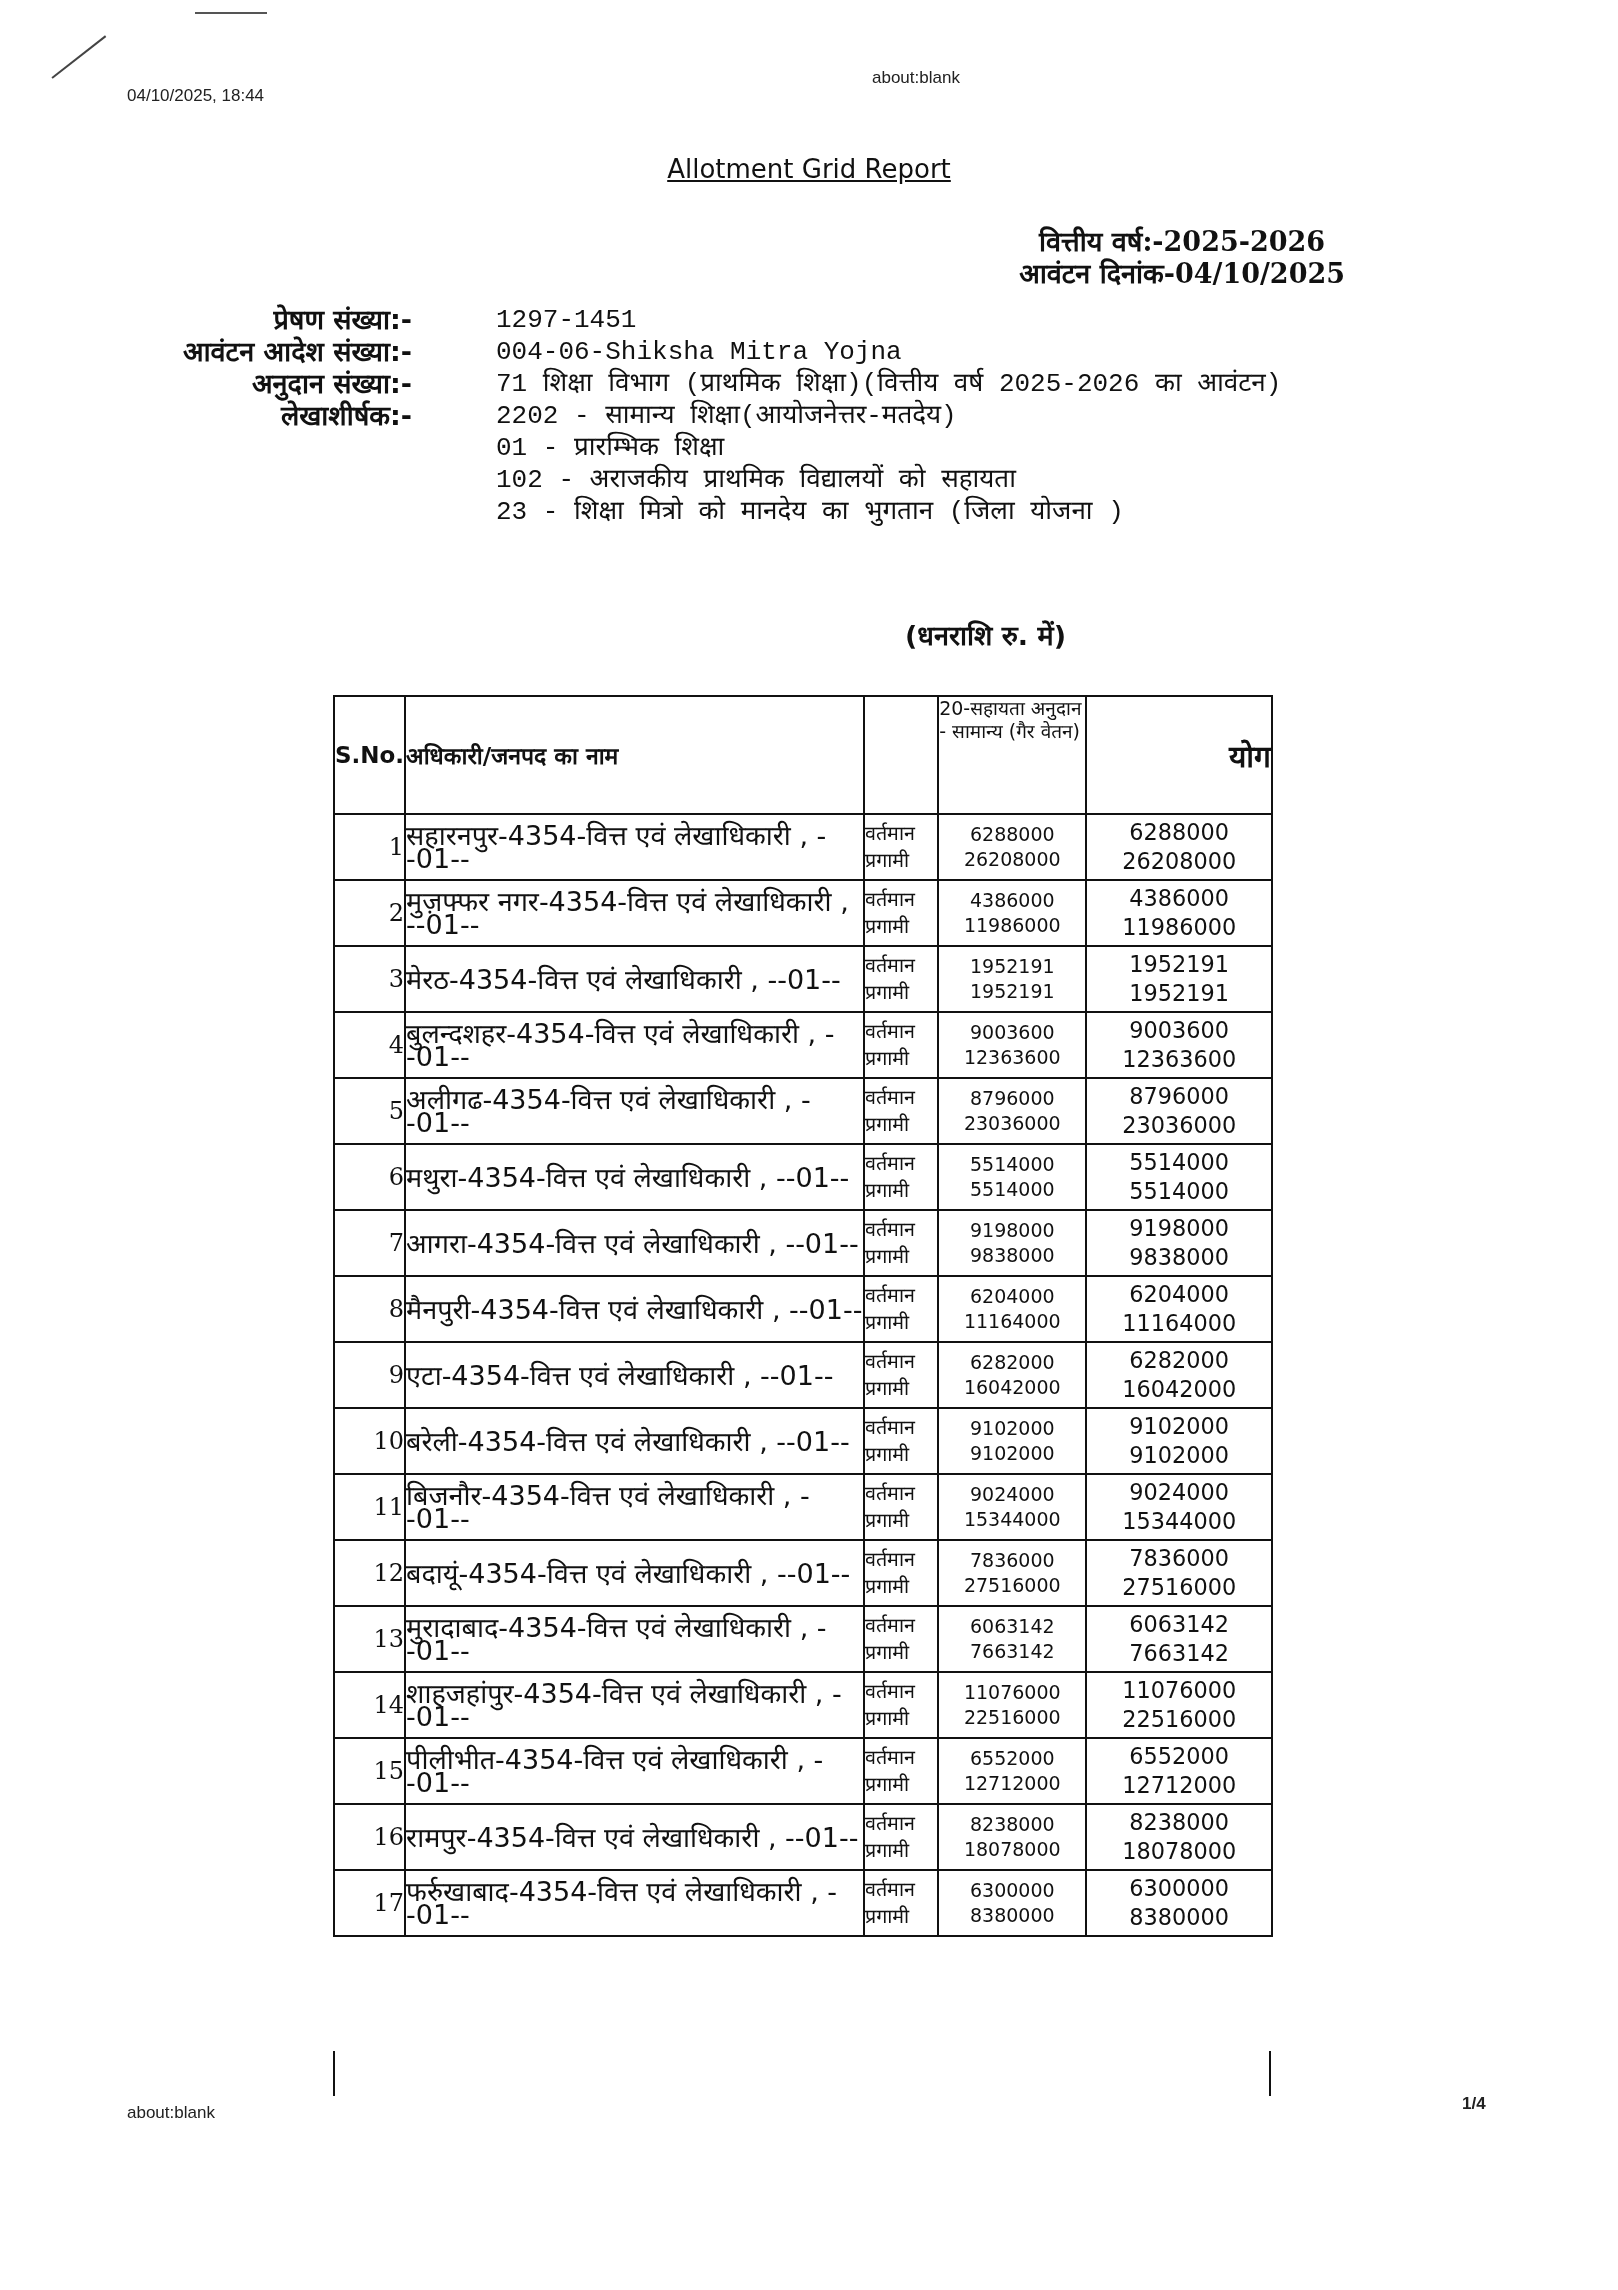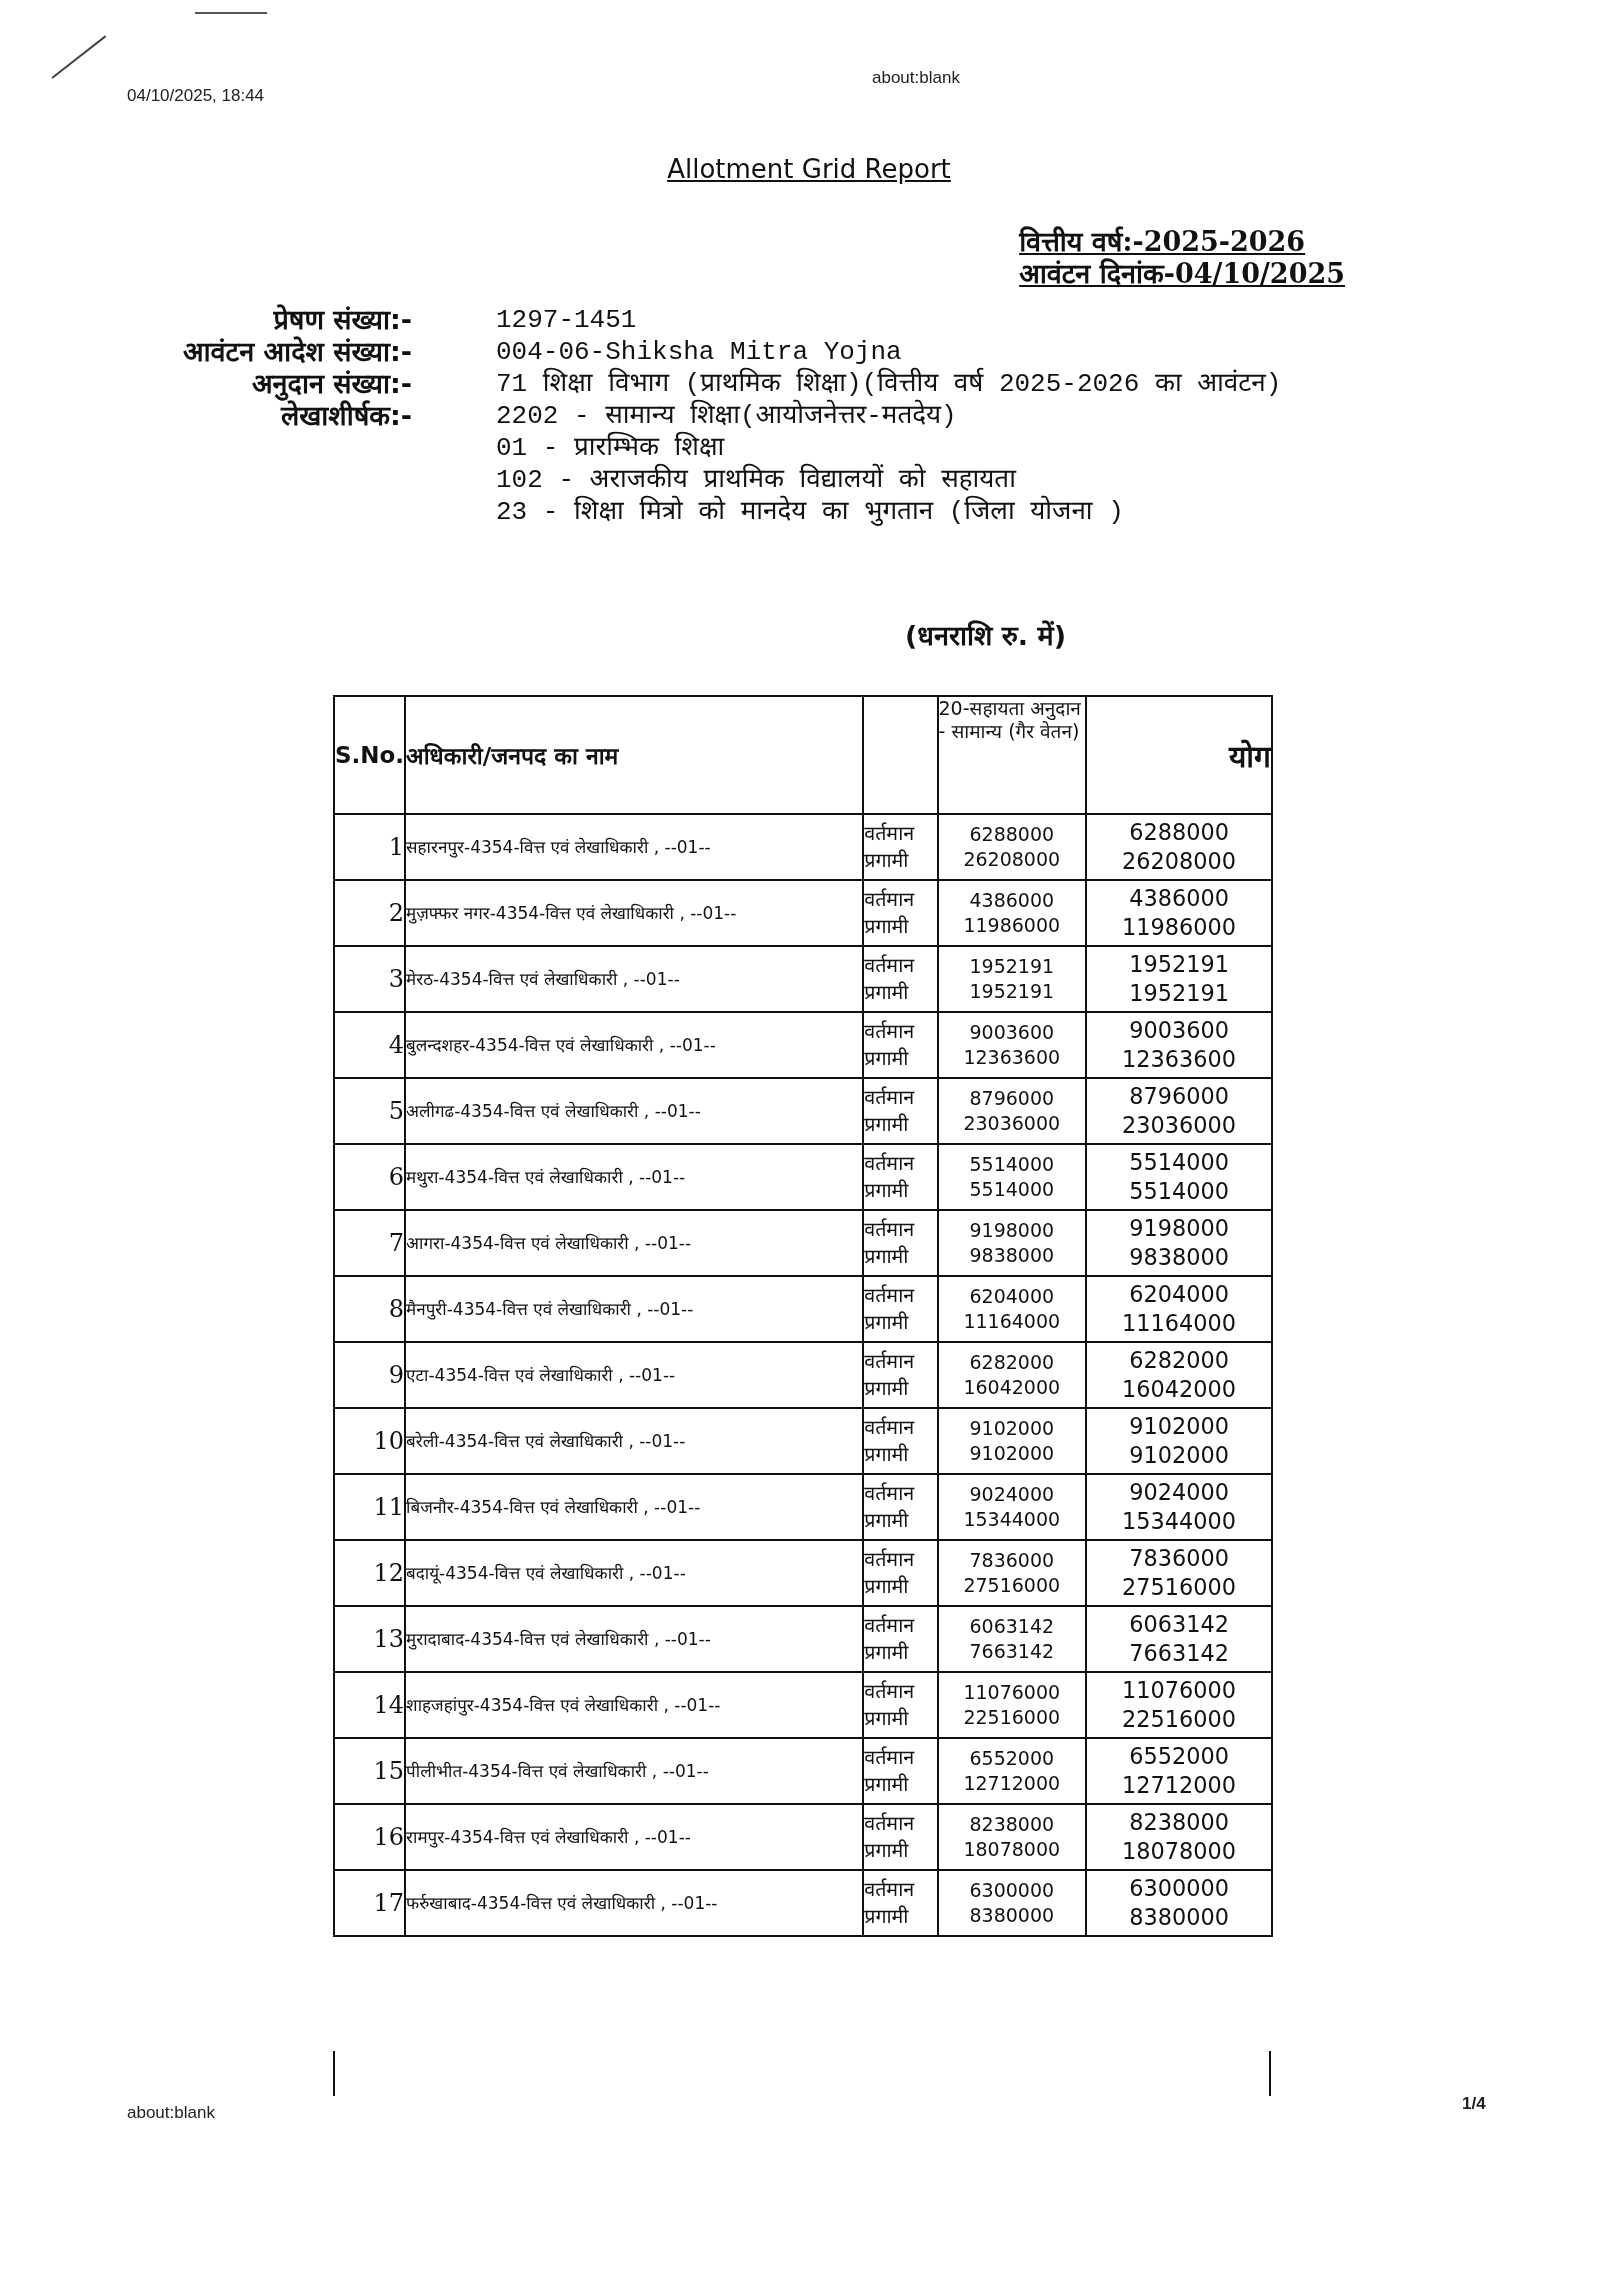--- a/index.html
+++ b/index.html
@@ -3,39 +3,39 @@
 <meta charset="utf-8">
 <style>
   html, body { margin:0; padding:0; background:#ffffff; }
   body { width:1618px; height:2290px; position:relative; overflow:hidden; color:#111; font-family:"DejaVu Sans", sans-serif; }
   .abs { position:absolute; }
   .print-header-date { left:127px; top:86px; font-size:17px; color:#222; font-family:"Liberation Sans", sans-serif; }
   .print-header-url { left:872px; top:68px; font-size:17px; color:#222; font-family:"Liberation Sans", sans-serif; }
   .pen-mark { left:52px; top:77px; width:68px; height:1.8px; background:#444; transform:rotate(-38deg); transform-origin:left center; }
   .pen-mark2 { left:195px; top:11.6px; width:72px; height:2.7px; background:#555; }
   .title { left:0; width:1618px; top:154px; text-align:center; font-size:26px; font-weight:normal; text-decoration:underline; font-family:"DejaVu Sans", sans-serif; }
-  .fy { right:273px; top:226px; font-size:27px; font-weight:bold; font-family:"DejaVu Serif", serif; text-align:left; line-height:1.2;text-decoration:underline; }
+  .fy { right:273px; top:226px; font-size:27px; font-weight:bold; font-family:"DejaVu Serif", serif; text-align:center; line-height:1.2; }
   .meta-labels { left:170px; top:304px; width:242px; text-align:right; font-size:27px; font-weight:bold; line-height:32px; }
   .meta-values { left:496px; top:304px; font-size:26px; line-height:32px; font-family:"DejaVu Serif", serif; }
   .meta-values div { white-space:nowrap;font-family:Liberation Mono, monospace; }
   .currency-note { left:905px; top:616px; font-size:27px; font-weight:bold; }
   table.grid { position:absolute; left:333px; top:695px; border-collapse:collapse; width:940px; font-family:"DejaVu Sans", sans-serif; }
   table.grid td, table.grid th { border:2.7px solid #111; padding:0; }
   th { font-weight:bold; font-size:23px; }
   .col-sno { width:58px; }
   .col-name { width:466px; }
   .col-type { width:73px; }
   .col-amt { width:148px; }
   .col-total { width:186px; }
   thead th { height:116px; vertical-align:middle; text-align:left; }
   th.h-amt { font-size:19px; font-weight:normal; line-height:23px; vertical-align:top; padding-top:3.6px;margin-left:29px; }
   th.h-total { text-align:right; font-size:30px; }
   tbody td { height:64px; vertical-align:middle; }
   td.sno { text-align:right; font-size:24px; font-family:"DejaVu Serif", serif; padding-right:0; }
-  td.name { font-size:17px; padding-left:1.8px; white-space:normal; line-height:23px; }
+  td.name { font-size:27px; padding-left:1.8px; white-space:normal; line-height:23px; }
   td.type { font-size:19.7px; line-height:27px; text-align:left; }
   td.amt { text-align:center; font-size:19px; line-height:25px; }
   td.total { text-align:center; font-size:22.4px; line-height:29px; }
   .tail { position:absolute; left:333px; top:2051px; width:938px; height:45px; border-left:2.7px solid #111; border-right:2.7px solid #111; box-sizing:border-box; }
   .footer-url { left:127px; top:2103px; font-size:17px; font-family:"Liberation Sans", sans-serif; color:#222; }
   .footer-page { left:1462px; top:2094px; font-size:17px; font-family:"Liberation Sans", sans-serif; color:#222;font-weight:bold; }
 </style>
 </head>
 <body>
 

